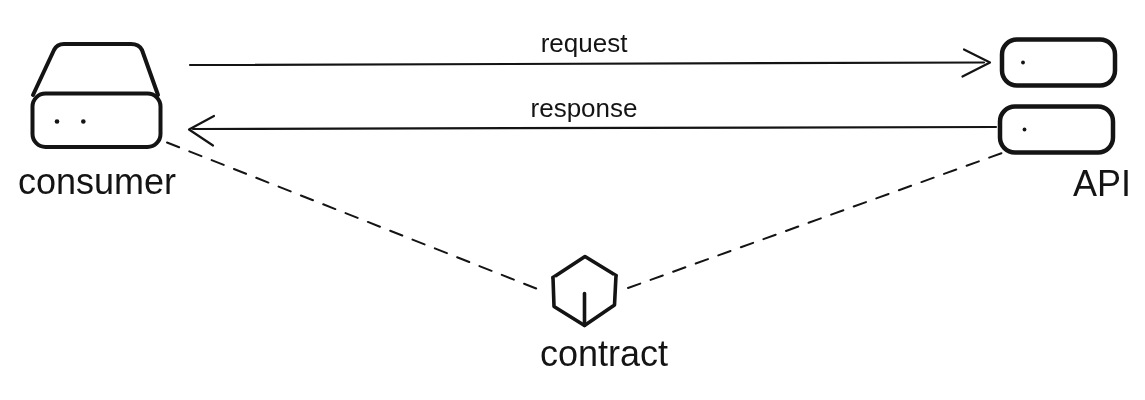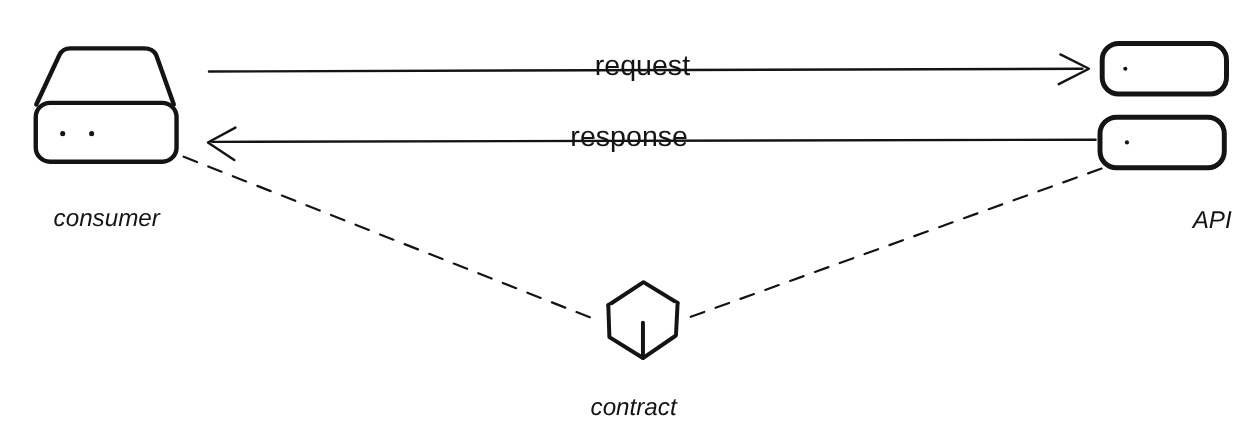--- a/index.html
+++ b/index.html
@@ -20,26 +20,24 @@
     position: absolute;
     left: 0;
     top: 0;
   }
   .label {
     position: absolute;
     transform: translateX(-50%);
     white-space: nowrap;
     color: #141414;
     user-select: none;
-    margin-top: 16px;
   }
   .node-label {
-    font-size: 22px;
+    font-size: 36px;
     line-height: 32px;
-    font-style: italic;
   }
   .edge-label {
     font-size: 26px;
     line-height: 28px;
   }
 </style>
 </head>
 <body>
 
 <div class="canvas">
@@ -76,21 +74,21 @@
 
     <g stroke-width="3.6">
       <polygon points="585,256.5 616,275.5 584.5,293.5 553,277.5" fill="#ffffff"></polygon>
       <polyline points="553,277.5 554,306.5 584.5,325.5 614.5,305 616,275.5" fill="#ffffff"></polyline>
       <line x1="584.5" y1="293.5" x2="584.5" y2="325.5"></line>
     </g>
   </svg>
 
   <div class="label edge-label" style="left:584px; top:29px;">request</div>
 
-  <div class="label edge-label" style="left:572px; top:94px;">response</div>
+  <div class="label edge-label" style="left:584px; top:94px;">response</div>
 
   <div class="label node-label" style="left:97px; top:166px;">consumer</div>
 
   <div class="label node-label" style="left:1102px; top:168px;">API</div>
 
-  <div class="label node-label" style="left:576px; top:338px;">contract</div>
+  <div class="label node-label" style="left:604px; top:338px;">contract</div>
 
 </div>
 
 </body></html>

